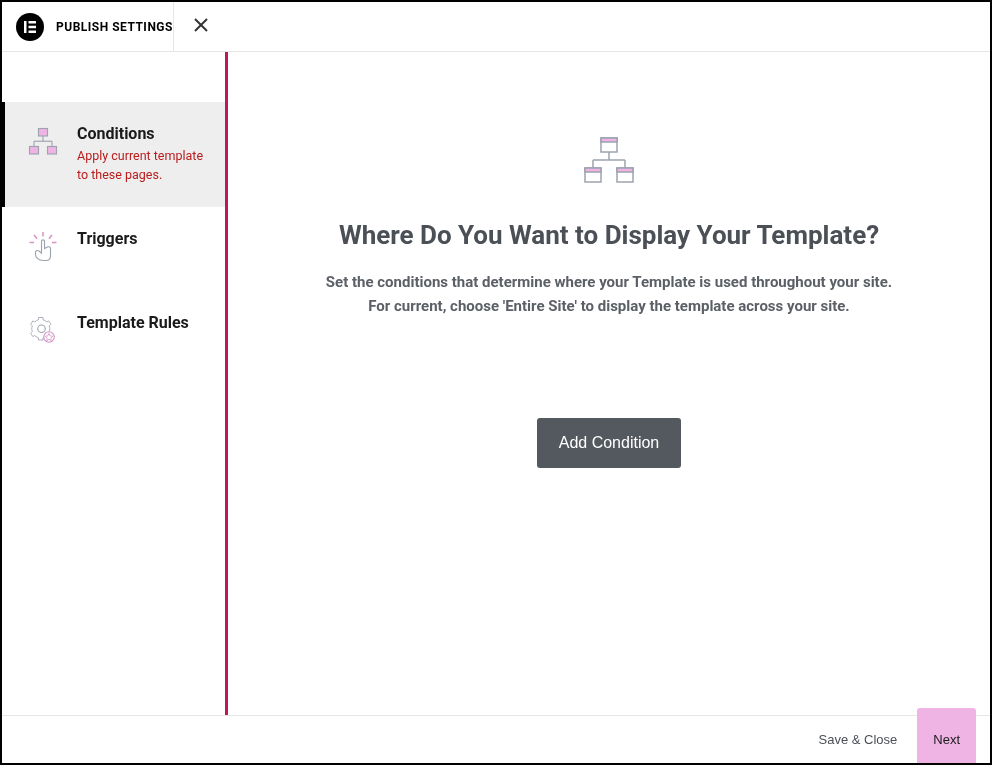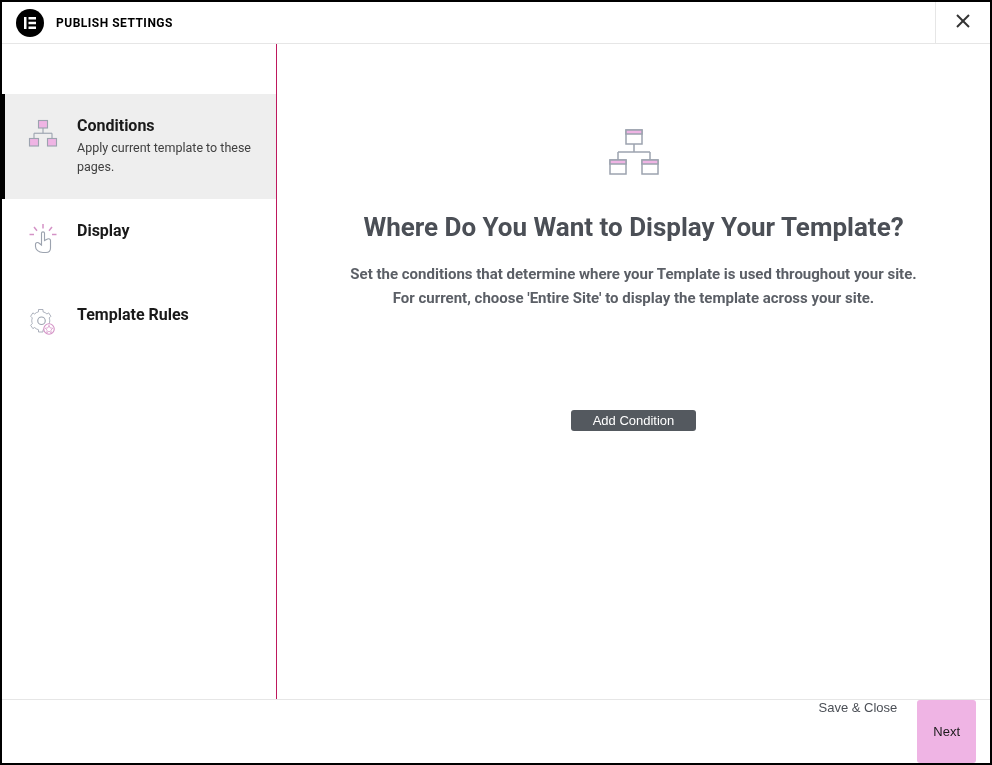--- a/index.html
+++ b/index.html
@@ -11,24 +11,24 @@
       font-family: -apple-system, BlinkMacSystemFont, "Segoe UI", Roboto, "Helvetica Neue", Arial, sans-serif;
       background: #fff;
       width: 992px;
       height: 765px;
       border: 2px solid #000;
       display: flex;
       flex-direction: column;
       overflow: hidden;
     }
     .header {
-      height: 42px;
-      display: flex;
-      align-items: center;
-      justify-content: space-between;
+      height: 50px;
+      display: flex;
+      align-items: center;
+      justify-content: flex-start;
       padding: 0 14px;
       border-bottom: 1px solid #e6e6e6;
     }
     .header-left {
       display: flex;
       align-items: center;
       gap: 12px;
     }
     .logo {
       width: 28px;
@@ -61,22 +61,22 @@
       cursor: pointer;
       padding: 4px;
       color: #333;
     }
     .body {
       flex: 1;
       display: flex;
       min-height: 0;
     }
     .sidebar {
-      width: 275px;
-      border-right: 1px solid #be185d;
+      width: 226px;
+      border-right: 3px solid #be185d;
       padding-top: 50px;
     }
     .sidebar-item {
       display: flex;
       padding: 22px 16px 22px 20px;
       gap: 16px;
       cursor: pointer;
       border-left: 3px solid transparent;
     }
     .sidebar-item.active {
@@ -93,21 +93,21 @@
     }
     .sidebar-title {
       font-size: 16px;
       font-weight: 700;
       color: #1a1a1a;
       margin-bottom: 4px;
     }
     .sidebar-desc {
       font-size: 12.5px;
       line-height: 1.5;
-      color: #404040;
+      color: #b91c1c;
     }
     .main {
       flex: 1;
       display: flex;
       flex-direction: column;
       align-items: center;
       padding-top: 84px;
     }
     .main-icon {
       margin-bottom: 30px;
@@ -125,30 +125,30 @@
       text-align: center;
       line-height: 1.6;
       max-width: 640px;
       font-weight: bold;
     }
     .add-btn {
       margin-top: 100px;
       background: #54595f;
       color: #fff;
       border: none;
-      padding: 3px 22px;
-      font-size: 13px;
+      padding: 16px 22px;
+      font-size: 16px;
       border-radius: 3px;
       cursor: pointer;
     }
     .footer {
-      height: 64px;
+      height: 48px;
       border-top: 1px solid #e6e6e6;
       display: flex;
-      align-items: flex-start;
+      align-items: center;
       justify-content: flex-end;
       padding: 0 14px;
       gap: 20px;
     }
     .save-link {
       font-size: 13px;
       color: #4b4f56;
       background: none;
       border: none;
       cursor: pointer;
@@ -215,21 +215,21 @@
         <svg width="36" height="36" viewBox="0 0 48 48">
           <line x1="24" y1="4" x2="24" y2="10" stroke="#d492c6" stroke-width="2"></line>
           <line x1="12" y1="8" x2="16" y2="13" stroke="#d492c6" stroke-width="2"></line>
           <line x1="36" y1="8" x2="32" y2="13" stroke="#d492c6" stroke-width="2"></line>
           <line x1="6" y1="18" x2="12" y2="18" stroke="#d492c6" stroke-width="2"></line>
           <line x1="42" y1="18" x2="36" y2="18" stroke="#d492c6" stroke-width="2"></line>
           <path d="M22 16 L22 32 L18 29 C16 28 14 29 14 31 L14 34 C14 38 18 42 24 42 L28 42 C32 42 34 39 34 36 L34 26 C34 24 32 23 30 24 L26 26 L26 16 C26 14 22 14 22 16 Z" fill="none" stroke="#9ca3af" stroke-width="1.5"></path>
         </svg>
       </div>
       <div class="sidebar-text">
-        <div class="sidebar-title">Display</div>
+        <div class="sidebar-title">Triggers</div>
       </div>
     </div>
 
     <div class="sidebar-item">
       <div class="sidebar-icon">
         <svg width="36" height="36" viewBox="0 0 48 48">
           <path d="M20 6 L20 10 C17 11 15 12 13 14 L10 12 L6 18 L9 21 C8.5 22.5 8 24 8 26 C8 28 8.5 29.5 9 31 L6 34 L10 40 L13 38 C15 40 17 41 20 42 L20 46 L28 46 L28 42 C31 41 33 40 35 38 L38 40 L42 34 L39 31 C39.5 29.5 40 28 40 26 C40 24 39.5 22.5 39 21 L42 18 L38 12 L35 14 C33 12 31 11 28 10 L28 6 Z" fill="none" stroke="#9ca3af" stroke-width="1.5" transform="scale(0.75) translate(4,2)"></path>
           <circle cx="22" cy="21" r="5" fill="none" stroke="#9ca3af" stroke-width="1.5"></circle>
           <circle cx="32" cy="32" r="7" fill="#fff" stroke="#d492c6" stroke-width="1.5"></circle>
           <path d="M32 27 L33.5 30.5 L37 31 L34.5 33.5 L35 37 L32 35 L29 37 L29.5 33.5 L27 31 L30.5 30.5 Z" fill="none" stroke="#d492c6" stroke-width="1"></path>

